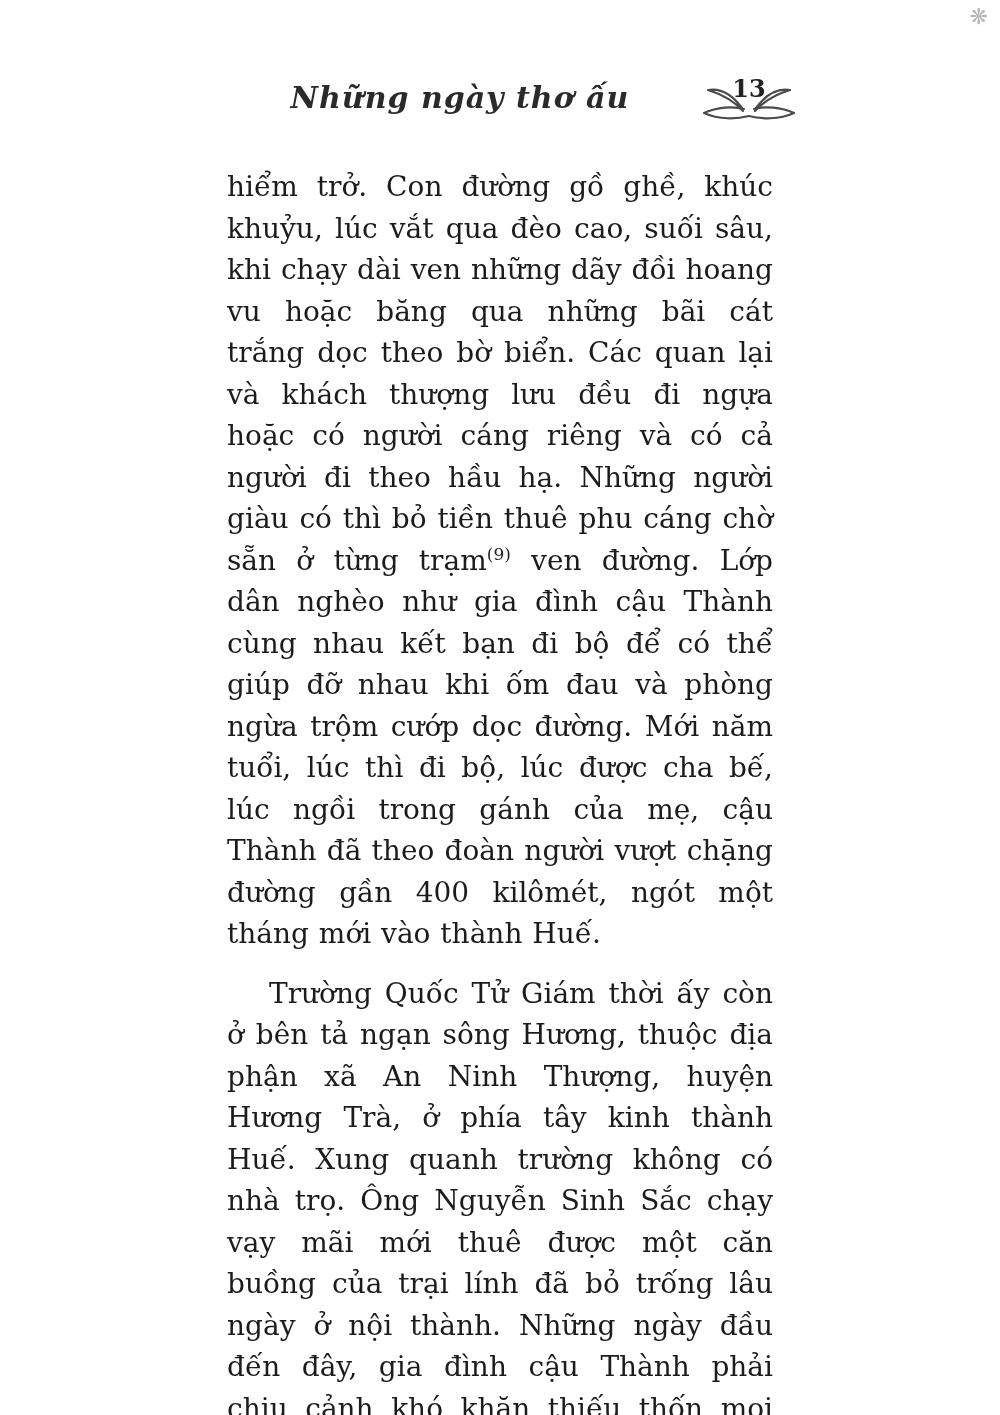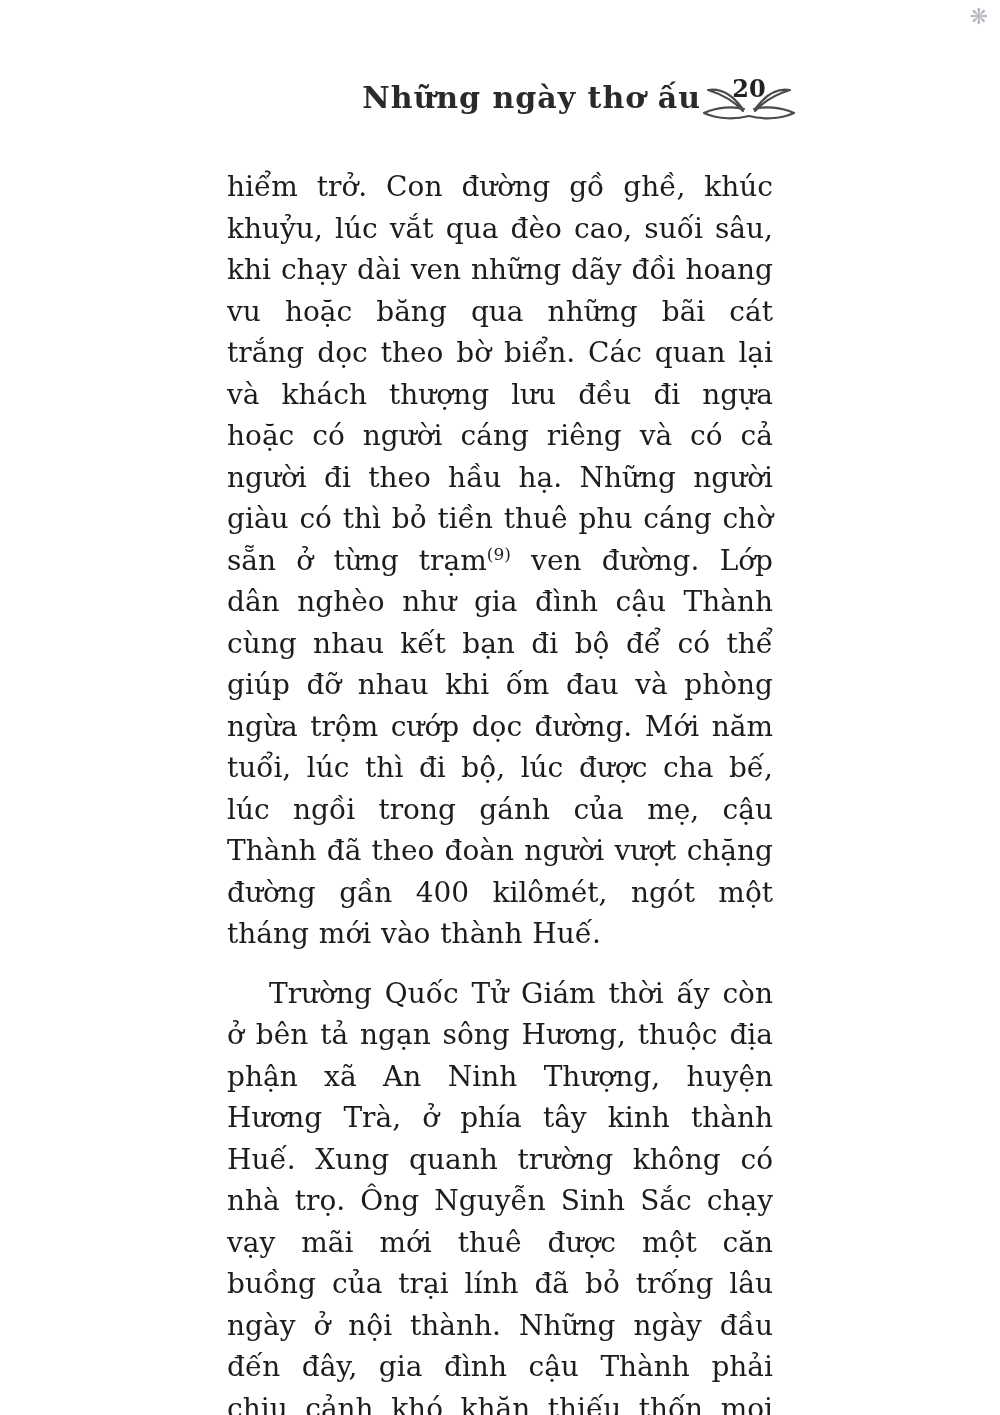--- a/index.html
+++ b/index.html
@@ -32,21 +32,22 @@
   .page-header {
     position: relative;
     height: 52px;
     margin-bottom: 38px;
   }
   .running-title {
     position: absolute;
     left: 10px;
     right: 90px;
     top: 4px;
-    text-align: right;
+    text-align: center;
+    font-style: italic;
     font-weight: 600;
     font-size: 30px;
     letter-spacing: 1px;
     color: #2a2a2a;
     white-space: nowrap;
   }
   .page-badge {
     position: absolute;
     right: -6px;
     top: -2px;
@@ -96,21 +97,21 @@
 
     <div class="page-badge">
       <svg width="96" height="46" viewBox="0 0 96 46" aria-hidden="true">
         <g fill="none" stroke="#4b4b4b" stroke-width="2.2" stroke-linecap="round" stroke-linejoin="round">
           <path d="M48 38 C 36 41 18 42 3 35 C 16 29 32 28 43 31"></path>
           <path d="M48 38 C 60 41 78 42 93 35 C 80 29 64 28 53 31"></path>
           <path d="M41 30 C 30 15 18 10 7 12 C 20 16 33 23 42 33"></path>
           <path d="M55 30 C 66 15 78 10 89 12 C 76 16 63 23 54 33"></path>
         </g>
       </svg>
-      <span class="page-num">20</span>
+      <span class="page-num">13</span>
     </div>
   </header>
 
   <main class="page-body">
     <p><span>hiểm trở. Con đường gồ ghề, khúc khuỷu, lúc vắt qua đèo cao, suối sâu, khi chạy dài ven những dãy đồi hoang vu hoặc băng qua những bãi cát trắng dọc theo bờ biển. Các quan lại và khách thượng lưu đều đi ngựa hoặc có người cáng riêng và có cả người đi theo hầu hạ. Những người giàu có thì bỏ tiền thuê phu cáng chờ sẵn ở từng trạm</span><sup class="footnote-ref">(9)</sup><span> ven đường. Lớp dân nghèo như gia đình cậu Thành cùng nhau kết bạn đi bộ để có thể giúp đỡ nhau khi ốm đau và phòng ngừa trộm cướp dọc đường. Mới năm tuổi, lúc thì đi bộ, lúc được cha bế, lúc ngồi trong gánh của mẹ, cậu Thành đã theo đoàn người vượt chặng đường gần 400 kilômét, ngót một tháng mới vào thành Huế.</span></p>
 
     <p class="indent">Trường Quốc Tử Giám thời ấy còn ở bên tả ngạn sông Hương, thuộc địa phận xã An Ninh Thượng, huyện Hương Trà, ở phía tây kinh thành Huế. Xung quanh trường không có nhà trọ. Ông Nguyễn Sinh Sắc chạy vạy mãi mới thuê được một căn buồng của trại lính đã bỏ trống lâu ngày ở nội thành. Những ngày đầu đến đây, gia đình cậu Thành phải chịu cảnh khó khăn thiếu thốn mọi bề. Huế - Thừa Thiên trong những năm này bị mất mùa liên tiếp. Sau trận hạn kéo dài năm 1895 là nạn dịch tả hoành</p>
   </main>
 
 </div>

